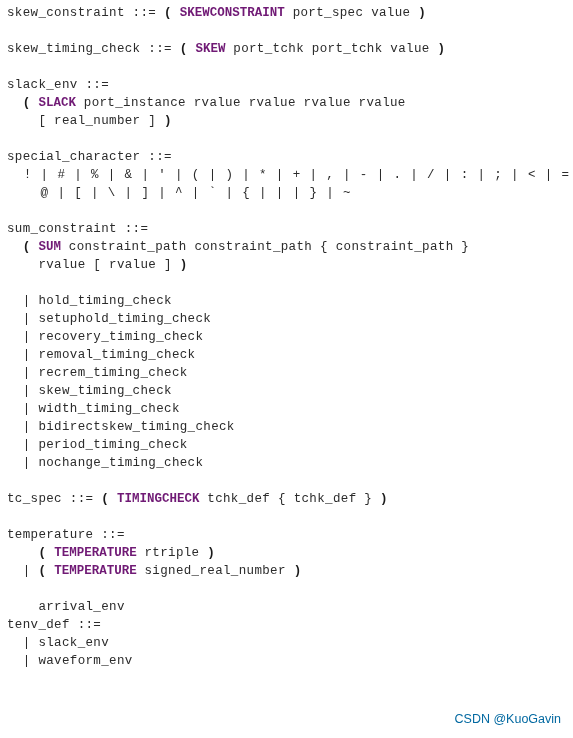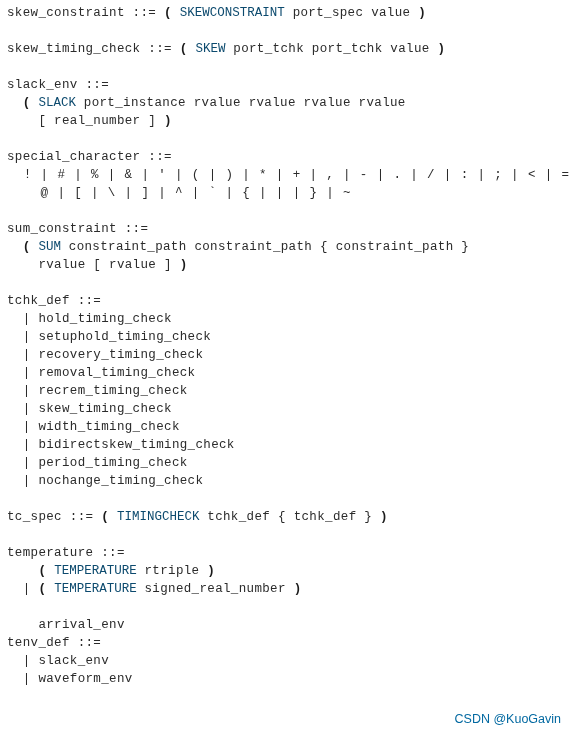--- a/index.html
+++ b/index.html
@@ -25,22 +25,22 @@
     line-height: 18px;
     font-size: 12.5px;
     color: #2b2b2b;
     white-space: pre;
     letter-spacing: 0.35px;
   }
   .line.blank {
     height: 18px;
   }
   .kw {
-    font-weight: normal;
-    color: #0c4a6e;
+    font-weight: bold;
+    color: #701a75;
     letter-spacing: 0;
   }
   .punct {
     font-weight: bold;
     color: #1a1a1a;
   }
   .specials {
     letter-spacing: 0.9px;
   }
   #watermark {
@@ -67,21 +67,20 @@
     <div class="line"><span>    [ real_number ] </span><span class="punct">)</span></div>
     <div class="line blank">&nbsp;</div>
     <div class="line"><span>special_character ::=</span></div>
     <div class="line specials"><span>  ! | # | % | &amp; | ' | ( | ) | * | + | , | - | . | / | : | ; | &lt; | = | &gt; | ? |</span></div>
     <div class="line specials"><span>    @ | [ | \ | ] | ^ | ` | { | | | } | ~</span></div>
     <div class="line blank">&nbsp;</div>
     <div class="line"><span>sum_constraint ::=</span></div>
     <div class="line"><span>  </span><span class="punct">(</span><span> </span><span class="kw">SUM</span><span> constraint_path constraint_path { constraint_path }</span></div>
     <div class="line"><span>    rvalue [ rvalue ] </span><span class="punct">)</span></div>
     <div class="line blank">&nbsp;</div>
-    <div class="line"><span>tchk_def ::=</span></div>
     <div class="line"><span>  | hold_timing_check</span></div>
     <div class="line"><span>  | setuphold_timing_check</span></div>
     <div class="line"><span>  | recovery_timing_check</span></div>
     <div class="line"><span>  | removal_timing_check</span></div>
     <div class="line"><span>  | recrem_timing_check</span></div>
     <div class="line"><span>  | skew_timing_check</span></div>
     <div class="line"><span>  | width_timing_check</span></div>
     <div class="line"><span>  | bidirectskew_timing_check</span></div>
     <div class="line"><span>  | period_timing_check</span></div>
     <div class="line"><span>  | nochange_timing_check</span></div>

